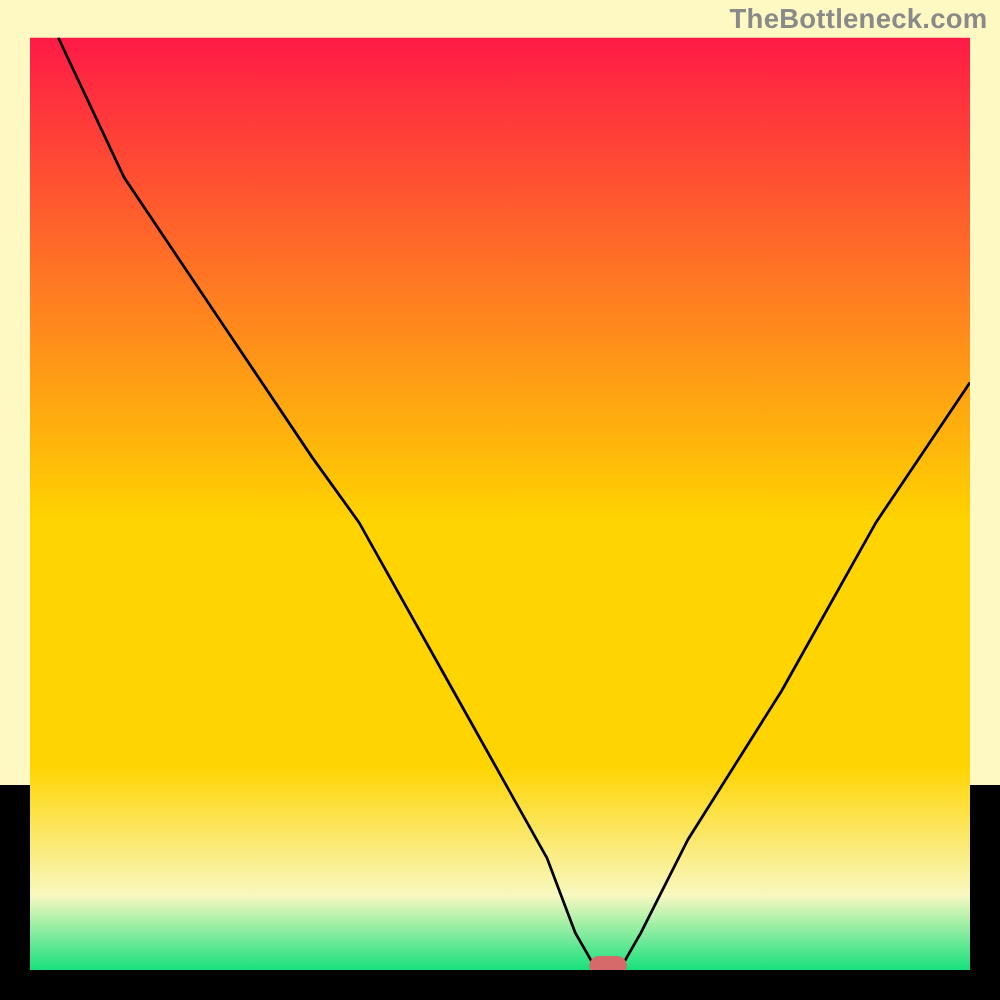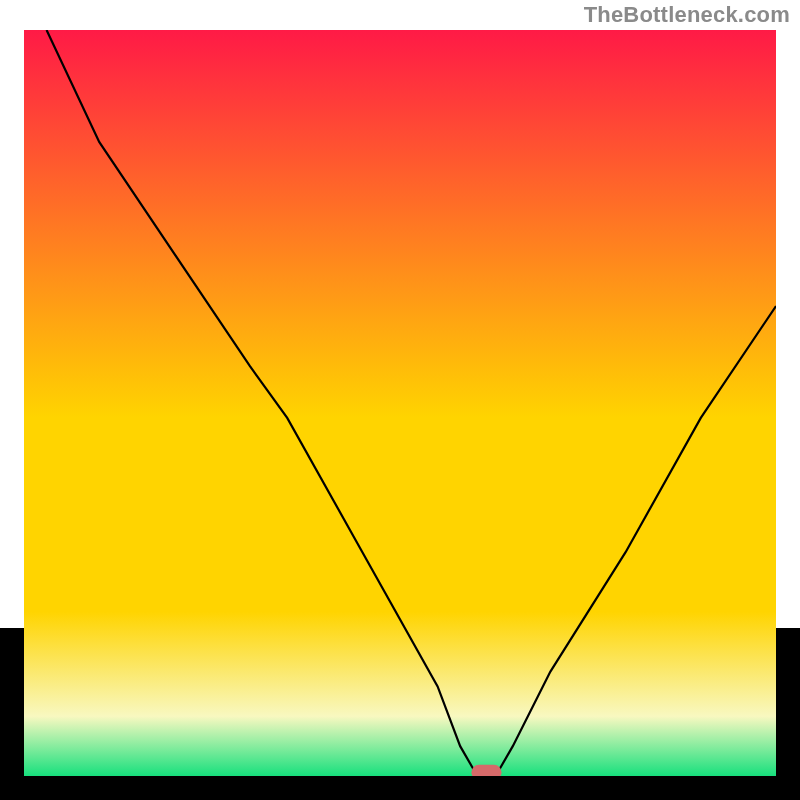--- a/index.html
+++ b/index.html
@@ -8,21 +8,21 @@
     width: 800px;
     height: 800px;
     background: #000;
     overflow: hidden;
     font-family: Arial, Helvetica, sans-serif;
   }
   .outer {
     position: relative;
     width: 800px;
     height: 628px;
-    background: #ffffff;
+    background: #fef9c3;
     text-align: center;
   }
   .watermark {
     position: absolute;
     top: 2px;
     right: 10px;
     color: #8a8a8a;
     font-size: 22px;
     font-weight: 600;
     letter-spacing: 0.2px;

